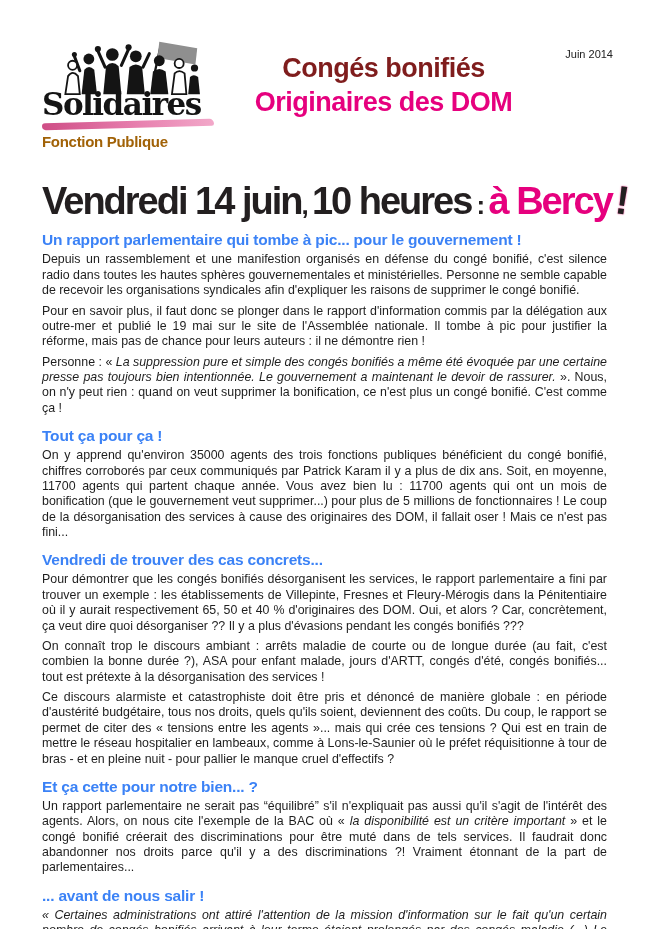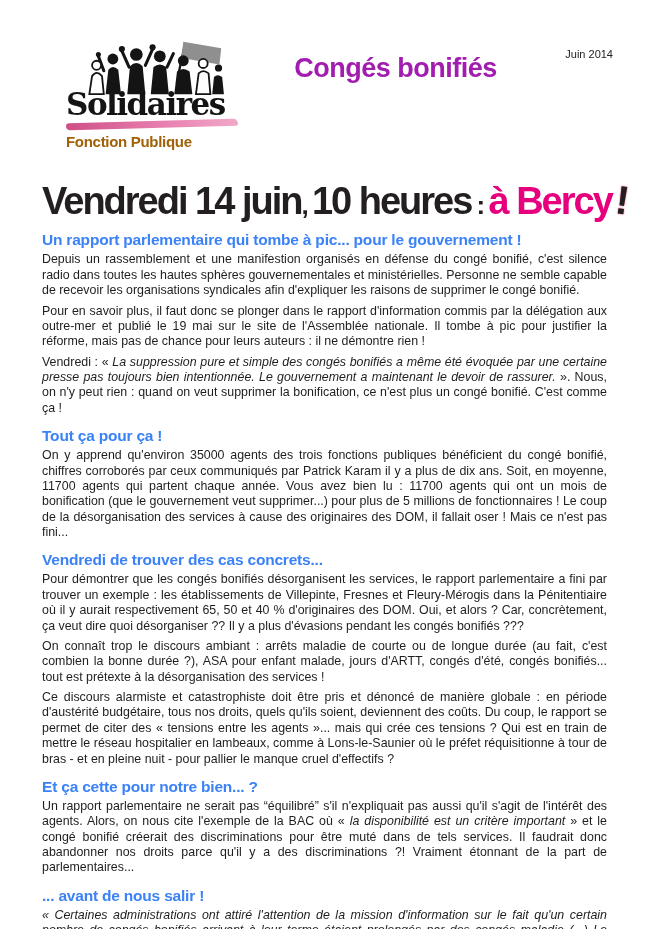--- a/index.html
+++ b/index.html
@@ -7,39 +7,39 @@
   html,body { background:#ffffff; }
   body {
     width:653px; height:929px; margin:0 auto; position:relative;
     font-family:"Liberation Sans", sans-serif; color:var(--ink);
     overflow:hidden;
   }
   .page { padding:34px 40px 0 42px; }
 
   
   .header { display:flex; align-items:flex-start; }
-  .logo { width:190px; flex:0 0 190px; padding-top:6px;margin-left:24px; }
+  .logo { width:190px; flex:0 0 190px; padding-top:6px; }
   .logo svg { display:block; margin-left:8px; }
   .logo-word {
     font-family:"DejaVu Serif","Liberation Serif",serif;
     font-weight:bold; font-size:31px; letter-spacing:-1.5px;
     color:#141414; line-height:0.95; margin-top:-6px;
   }
   .logo-brush {
     height:7px; width:172px; margin:2px 0 5px 0;
     background:linear-gradient(90deg,#cf4e86 0%,#e77fae 55%,#f2a8c9 100%);
     border-radius:4px 6px 3px 5px; transform:rotate(-1.5deg);
   }
   .logo-sub { font-size:15px; font-weight:bold; letter-spacing:-0.3px; color:#a16207; }
 
   .titles { flex:1 1 auto; text-align:center; padding-top:18px; }
   .title1, .title2 {
     font-weight:bold; font-size:27px; letter-spacing:-0.5px; line-height:1.25;
   }
-  .title1 { color:#a21caf; }
+  .title1 { color:#7f1d1d; }
   .title2 { color:var(--pink); }
 
   .date { flex:0 0 78px; font-size:11px; color:#222; padding-top:14px; text-align:right; }
 
   
   .headline {
     margin:30px 0 8px 0; text-align:left; white-space:nowrap;
     font-weight:bold; letter-spacing:-2px; line-height:1;
   }
   .hl-black { font-size:38px; color:#231f20; }
@@ -99,33 +99,34 @@
           <path d="M150 60 L152 41 Q156 37 161 41 L163 60 Z" fill="#141414"></path>
         </svg>
       </span>
       <div class="logo-word">Solidaires</div>
       <div class="logo-brush"></div>
       <div class="logo-sub">Fonction Publique</div>
     </div>
 
     <div class="titles">
       <div class="title1">Congés bonifiés</div>
+      <div class="title2">Originaires des DOM</div>
     </div>
 
     <div class="date">Juin 2014</div>
   </div>
 
   <div class="headline"><span class="hl-black">Vendredi 14 juin</span><span class="hl-small">, </span><span class="hl-black">10 heures</span><span class="hl-small"> : </span><span class="hl-pink">à Bercy</span><span class="hl-bang">!</span></div>
 
   <div class="sections">
       <section>
         <h2>Un rapport parlementaire qui tombe à pic... pour le gouvernement !</h2>
         <p><span>Depuis un rassemblement et une manifestion organisés en défense du congé bonifié, c'est silence radio dans toutes les hautes sphères gouvernementales et ministérielles. Personne ne semble capable de recevoir les organisations syndicales afin d'expliquer les raisons de supprimer le congé bonifié.</span></p>
         <p><span>Pour en savoir plus, il faut donc se plonger dans le rapport d'information commis par la délégation aux outre-mer et publié le 19 mai sur le site de l'Assemblée nationale. Il tombe à pic pour justifier la réforme, mais pas de chance pour leurs auteurs : il ne démontre rien !</span></p>
-        <p><span>Vendredi : « </span><span class="it">La suppression pure et simple des congés bonifiés a même été évoquée par une certaine presse pas toujours bien intentionnée. Le gouvernement a maintenant le devoir de rassurer.</span><span> ». Nous, on n'y peut rien : quand on veut supprimer la bonification, ce n'est plus un congé bonifié. C'est comme ça !</span></p>
+        <p><span>Personne : « </span><span class="it">La suppression pure et simple des congés bonifiés a même été évoquée par une certaine presse pas toujours bien intentionnée. Le gouvernement a maintenant le devoir de rassurer.</span><span> ». Nous, on n'y peut rien : quand on veut supprimer la bonification, ce n'est plus un congé bonifié. C'est comme ça !</span></p>
       </section>
       <section>
         <h2>Tout ça pour ça !</h2>
         <p><span>On y apprend qu'environ 35000 agents des trois fonctions publiques bénéficient du congé bonifié, chiffres corroborés par ceux communiqués par Patrick Karam il y a plus de dix ans. Soit, en moyenne, 11700 agents qui partent chaque année. Vous avez bien lu : 11700 agents qui ont un mois de bonification (que le gouvernement veut supprimer...) pour plus de 5 millions de fonctionnaires ! Le coup de la désorganisation des services à cause des originaires des DOM, il fallait oser ! Mais ce n'est pas fini...</span></p>
       </section>
       <section>
         <h2>Vendredi de trouver des cas concrets...</h2>
         <p><span>Pour démontrer que les congés bonifiés désorganisent les services, le rapport parlementaire a fini par trouver un exemple : les établissements de Villepinte, Fresnes et Fleury-Mérogis dans la Pénitentiaire où il y aurait respectivement 65, 50 et 40 % d'originaires des DOM. Oui, et alors ? Car, concrètement, ça veut dire quoi désorganiser ?? Il y a plus d'évasions pendant les congés bonifiés ???</span></p>
         <p><span>On connaît trop le discours ambiant : arrêts maladie de courte ou de longue durée (au fait, c'est combien la bonne durée ?), ASA pour enfant malade, jours d'ARTT, congés d'été, congés bonifiés... tout est prétexte à la désorganisation des services !</span></p>
         <p><span>Ce discours alarmiste et catastrophiste doit être pris et dénoncé de manière globale : en période d'austérité budgétaire, tous nos droits, quels qu'ils soient, deviennent des coûts. Du coup, le rapport se permet de citer des « tensions entre les agents »... mais qui crée ces tensions ? Qui est en train de mettre le réseau hospitalier en lambeaux, comme à Lons-le-Saunier où le préfet réquisitionne à tour de bras - et en pleine nuit - pour pallier le manque cruel d'effectifs ?</span></p>

